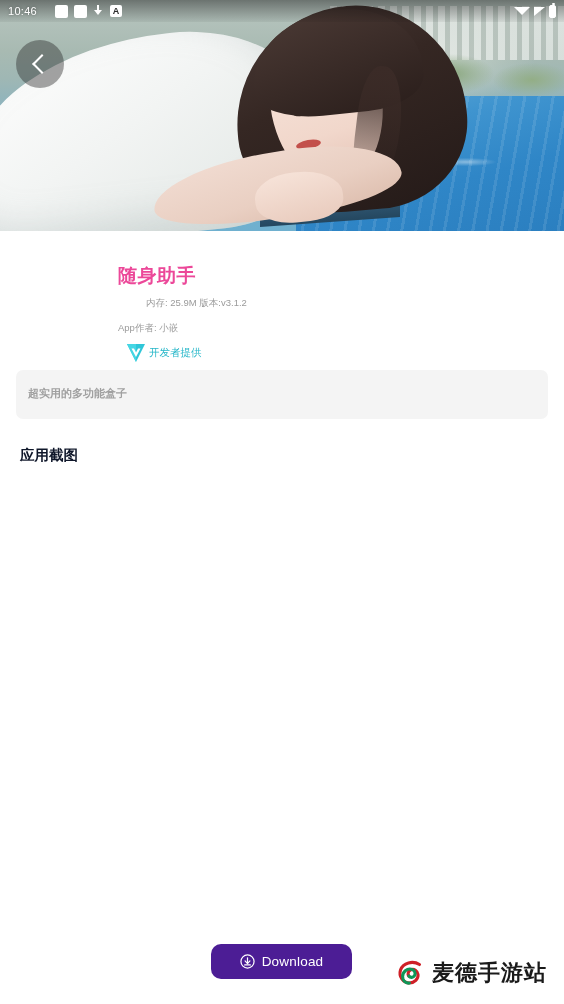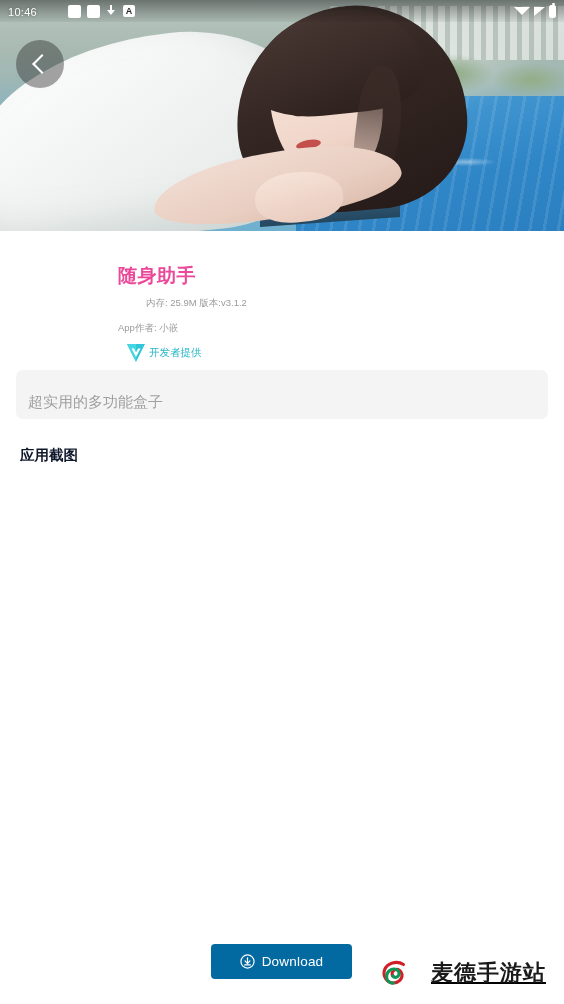--- a/index.html
+++ b/index.html
@@ -122,21 +122,21 @@
     background:linear-gradient(180deg,rgba(0,0,0,.42),rgba(0,0,0,.05));
   }
 
   
   .statusbar {
     position:absolute; left:0; top:0; width:564px; height:22px;
     display:flex; align-items:center; padding:0 8px;
     color:#fff; font-size:11px; z-index:6;
   }
   .sb-time { font-size:11px; letter-spacing:.3px; text-shadow:0 0 3px rgba(0,0,0,.4); }
-  .sb-left { display:flex; align-items:flex-end; gap:19px; }
+  .sb-left { display:flex; align-items:center; gap:6px; }
   .sb-icons-left { display:flex; align-items:center; gap:6px; margin-left:12px; }
   .sq { width:13px; height:13px; background:#fff; border-radius:2px; }
   .sb-dl { width:11px; height:12px; position:relative; }
   .sb-dl::before{ content:""; position:absolute; left:4px; top:0; width:2px; height:7px; background:#fff; }
   .sb-dl::after{ content:""; position:absolute; left:1px; top:5px; width:0;height:0;
      border-left:4px solid transparent;border-right:4px solid transparent;border-top:5px solid #fff; }
   .sb-a {
     width:12px; height:12px; background:#fff; border-radius:2px;
     color:#2b2b2b; font-size:9px; font-weight:bold; line-height:12px; text-align:center;
   }
@@ -175,43 +175,43 @@
   .dev-icon { width:26px; height:22px; position:relative; }
   .dev-icon svg { display:block; }
   .dev-label { font-size:10.5px; color:#27b7c9; }
 
   
   .desc-card {
     position:absolute; left:16px; top:370px; width:532px; height:49px;
     background:#f4f4f4; border-radius:7px; padding:8px 12px;
   }
   .desc-title { font-size:11.5px; font-weight:bold; color:#333; line-height:16px; }
-  .desc-text { font-size:15px; color:#a0a0a0; line-height:17px; margin-top:15px; }
+  .desc-text { font-size:11px; color:#a0a0a0; line-height:17px; margin-top:7px;font-weight:bold; }
 
   
   .shots-title {
     position:absolute; left:20px; top:446px;
     font-size:14.5px; font-weight:bold; color:#0f172a;
   }
   .shots-area { position:absolute; left:0; top:475px; width:564px; height:440px; background:#fff; }
 
   
   .footer { position:absolute; left:0; bottom:0; width:564px; height:86px; background:#fff; }
   .dl-btn {
     position:absolute; left:211px; top:944px; width:141px; height:35px;
-    background:#0369a1; border-radius:4px;
+    background:#4c1d95; border-radius:10px;
     display:flex; align-items:center; justify-content:center; gap:7px;
     cursor:pointer;
   }
   .dl-icon { width:15px; height:15px; position:relative; }
   .dl-label { color:#fff; font-size:13.5px; letter-spacing:.2px; }
 
   .watermark {
-    position:absolute; left:380px; top:958px;
-    display:flex; align-items:center; gap:23px;text-decoration:underline;
+    position:absolute; left:396px; top:958px;
+    display:flex; align-items:center; gap:8px;
   }
   .wm-logo { width:28px; height:28px; }
   .wm-text { font-size:22px; font-weight:bold; color:#1a1a1a; letter-spacing:1px; }
 </style>
 </head>
 <body>
 
 <div id="page">
 
   <div class="hero">

